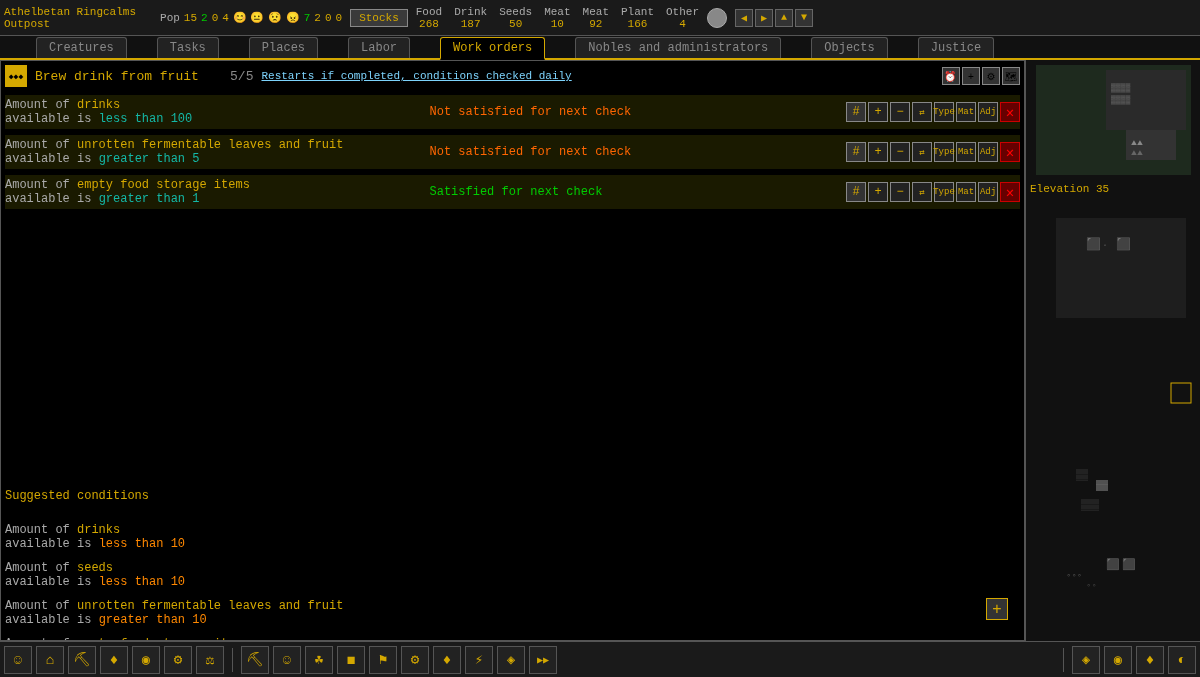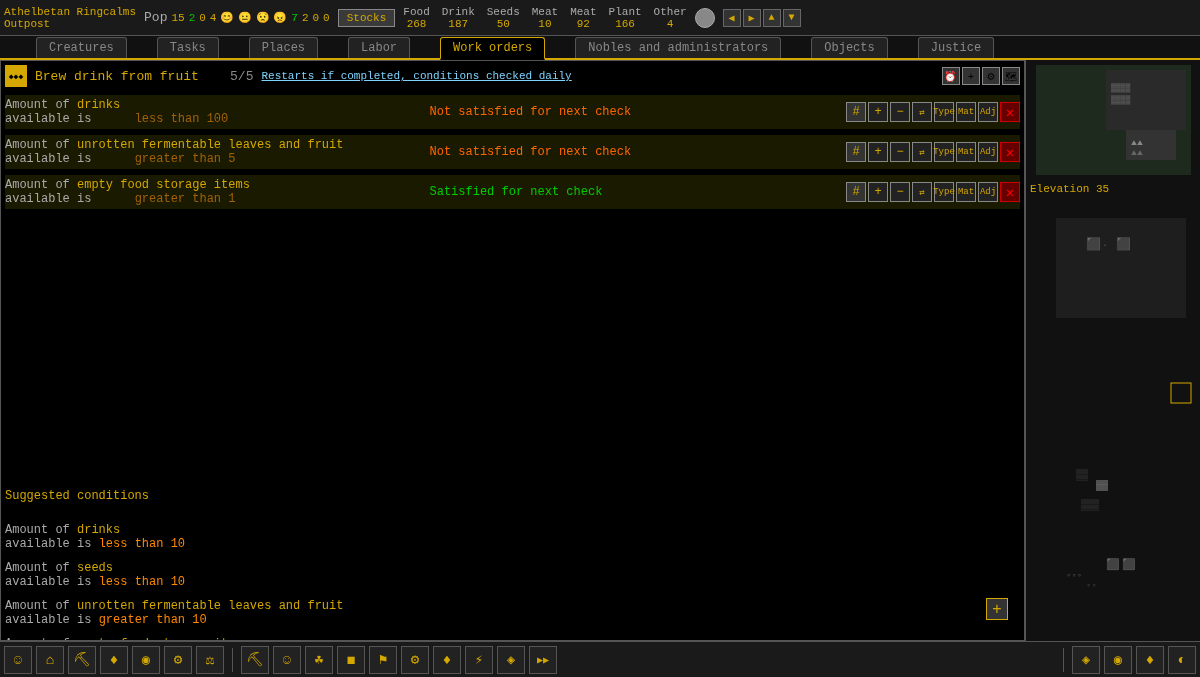--- a/index.html
+++ b/index.html
@@ -32,21 +32,22 @@
       min-width: 120px;
     }
     .top-section {
       display: flex;
       align-items: center;
       gap: 4px;
       font-size: 11px;
     }
     .top-label {
       color: #aaa;
-      font-size: 13px;
+      font-size: 11px;
+      margin-left: 16px;
     }
     .top-value {
       color: #d4a800;
     }
     .stocks-btn {
       background: #3a3a3a;
       border: 1px solid #888;
       color: #d4a800;
       padding: 2px 8px;
       cursor: pointer;
@@ -188,21 +189,21 @@
     }
     .cond-top {
       display: flex;
       align-items: center;
     }
     .cond-text {
       flex: 1;
       color: #aaa;
     }
     .cond-text .highlight { color: #d4a800; }
-    .cond-text .orange { color: #a16207; margin-left: 36px; }
+    .cond-text .orange { color: #14b8a6; }
     .cond-status {
       flex: 1;
       padding-left: 8px;
     }
     .cond-status.not-satisfied { color: #ff6600; }
     .cond-status.satisfied { color: #00cc00; }
     .cond-controls {
       display: flex;
       gap: 2px;
       align-items: center;

